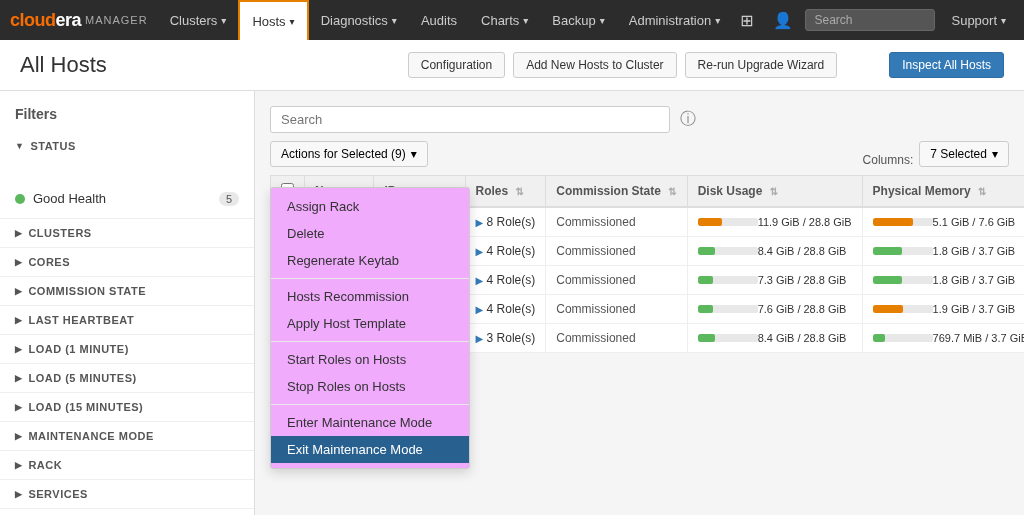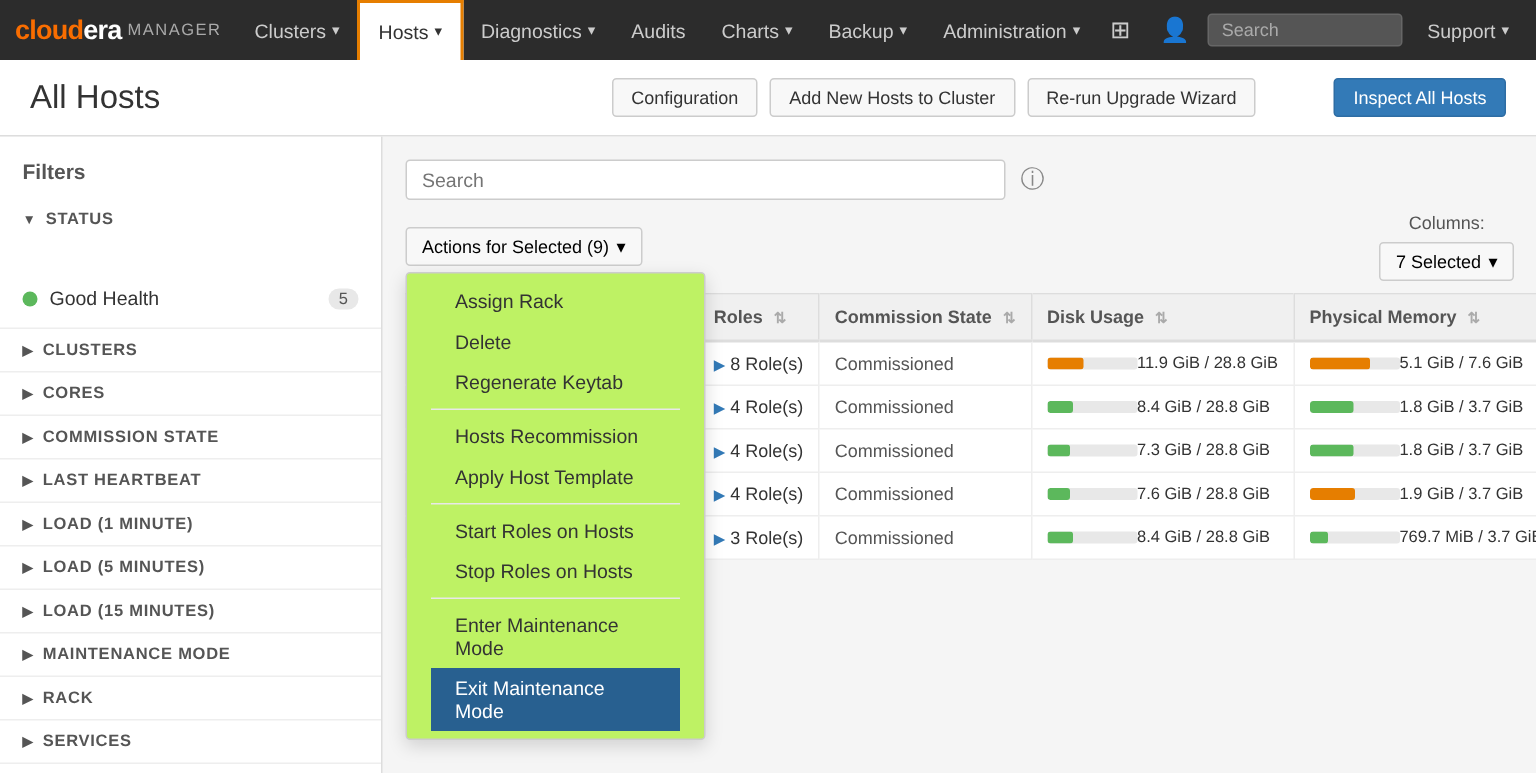--- a/index.html
+++ b/index.html
@@ -212,39 +212,38 @@
       background: #f8f8f8;
       border-radius: 3px;
       cursor: pointer;
       font-size: 12px;
       display: flex;
       align-items: center;
       gap: 5px;
     }
     .columns-selector {
       display: flex;
-      align-items: center;
+      align-items: flex-end;
       gap: 6px;
       font-size: 12px;
       color: #555;
-      flex-direction: column;
     }
 
     
     .dropdown-menu {
       position: absolute;
-      top: 30px;
+      top: 46px;
       left: 0;
-      background: #bef264;
+      background: #f0abfc;
       border: 1px solid #ccc;
       border-radius: 3px;
       box-shadow: 0 4px 12px rgba(0,0,0,0.15);
       z-index: 100;
       min-width: 200px;
-      padding: 5px 16px;
+      padding: 5px 0;
     }
     .dropdown-menu-item {
       padding: 6px 16px;
       cursor: pointer;
       font-size: 13px;
       color: #333;
     }
     .dropdown-menu-divider {
       border-top: 1px solid #e8e8e8;
       margin: 4px 0;

